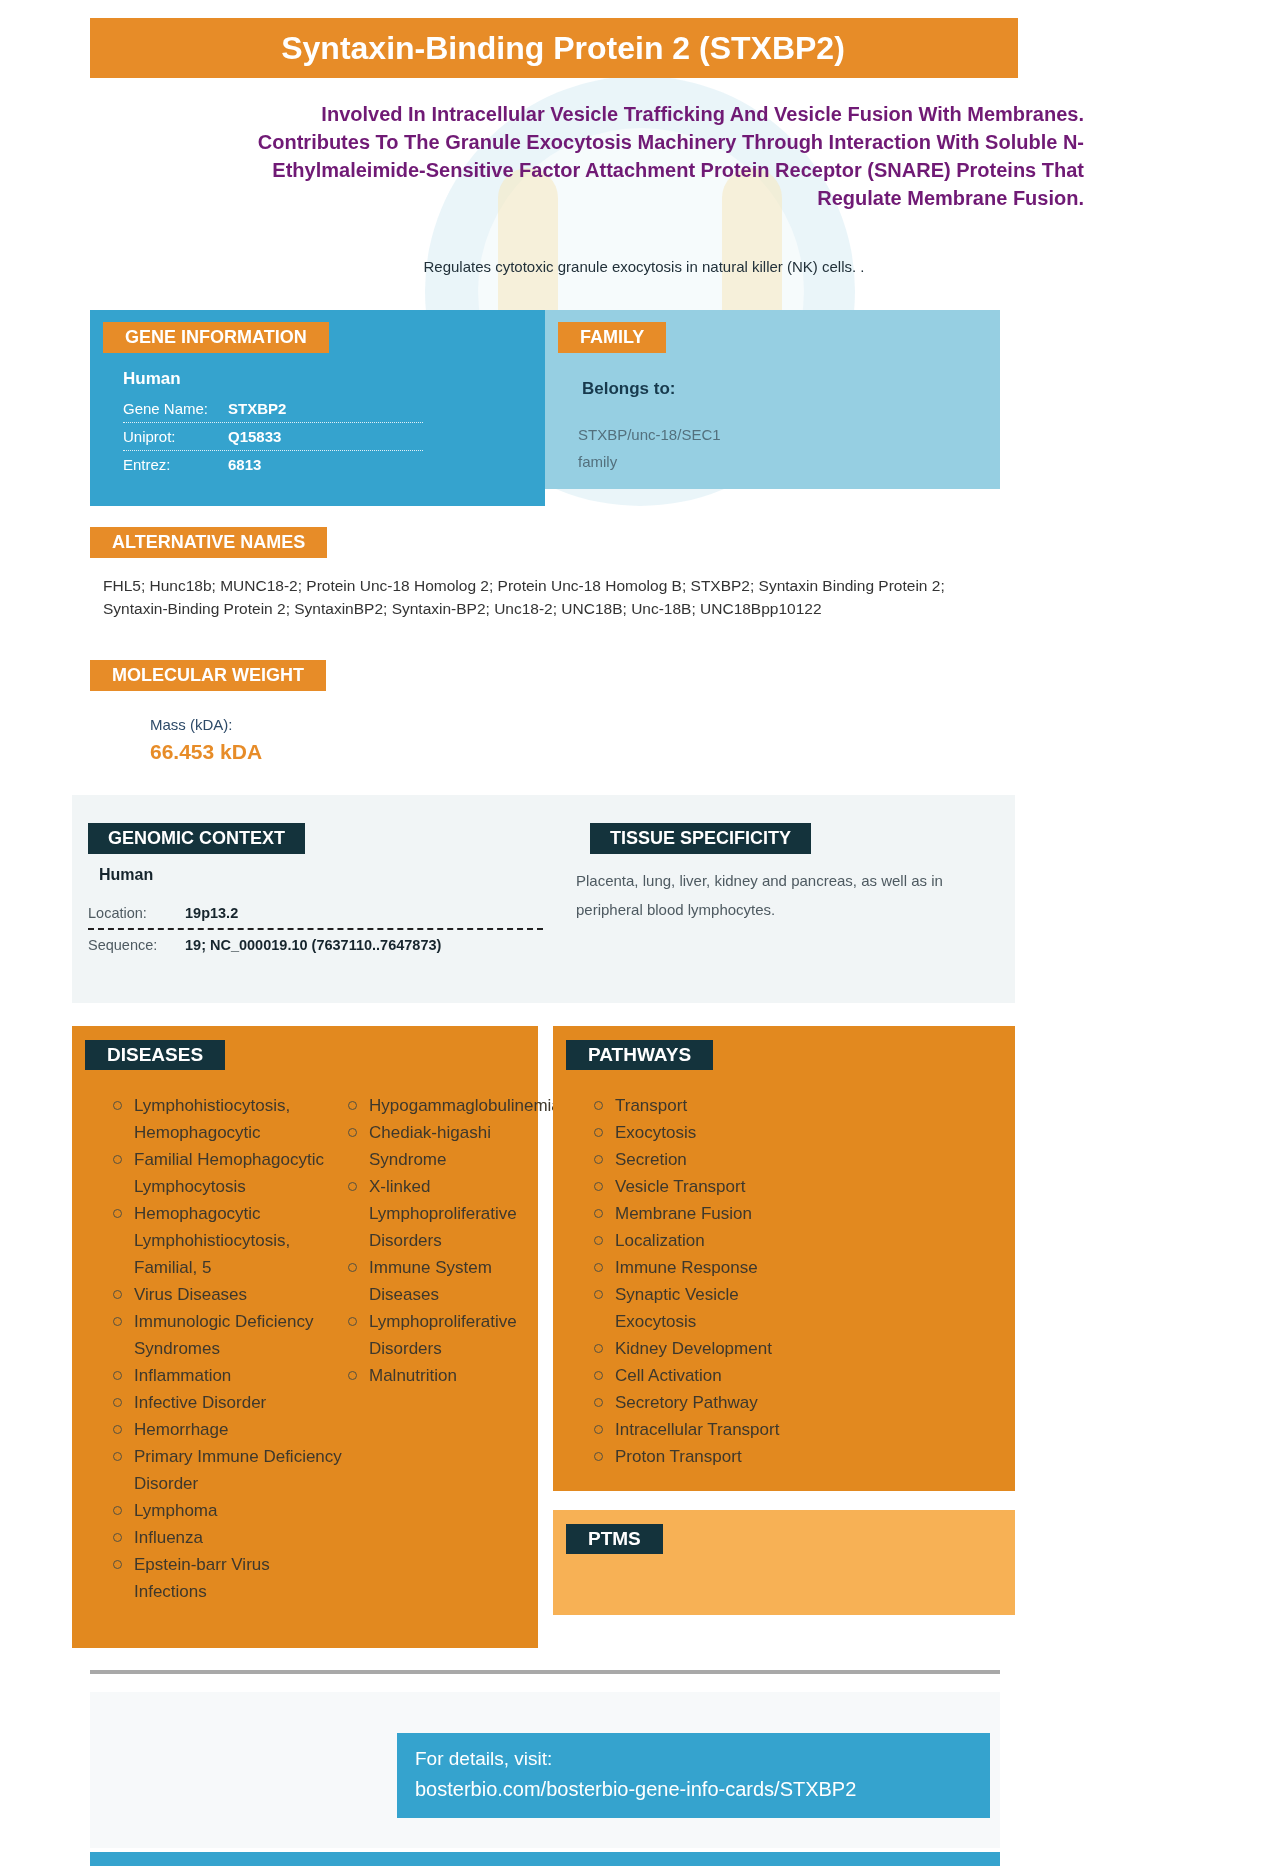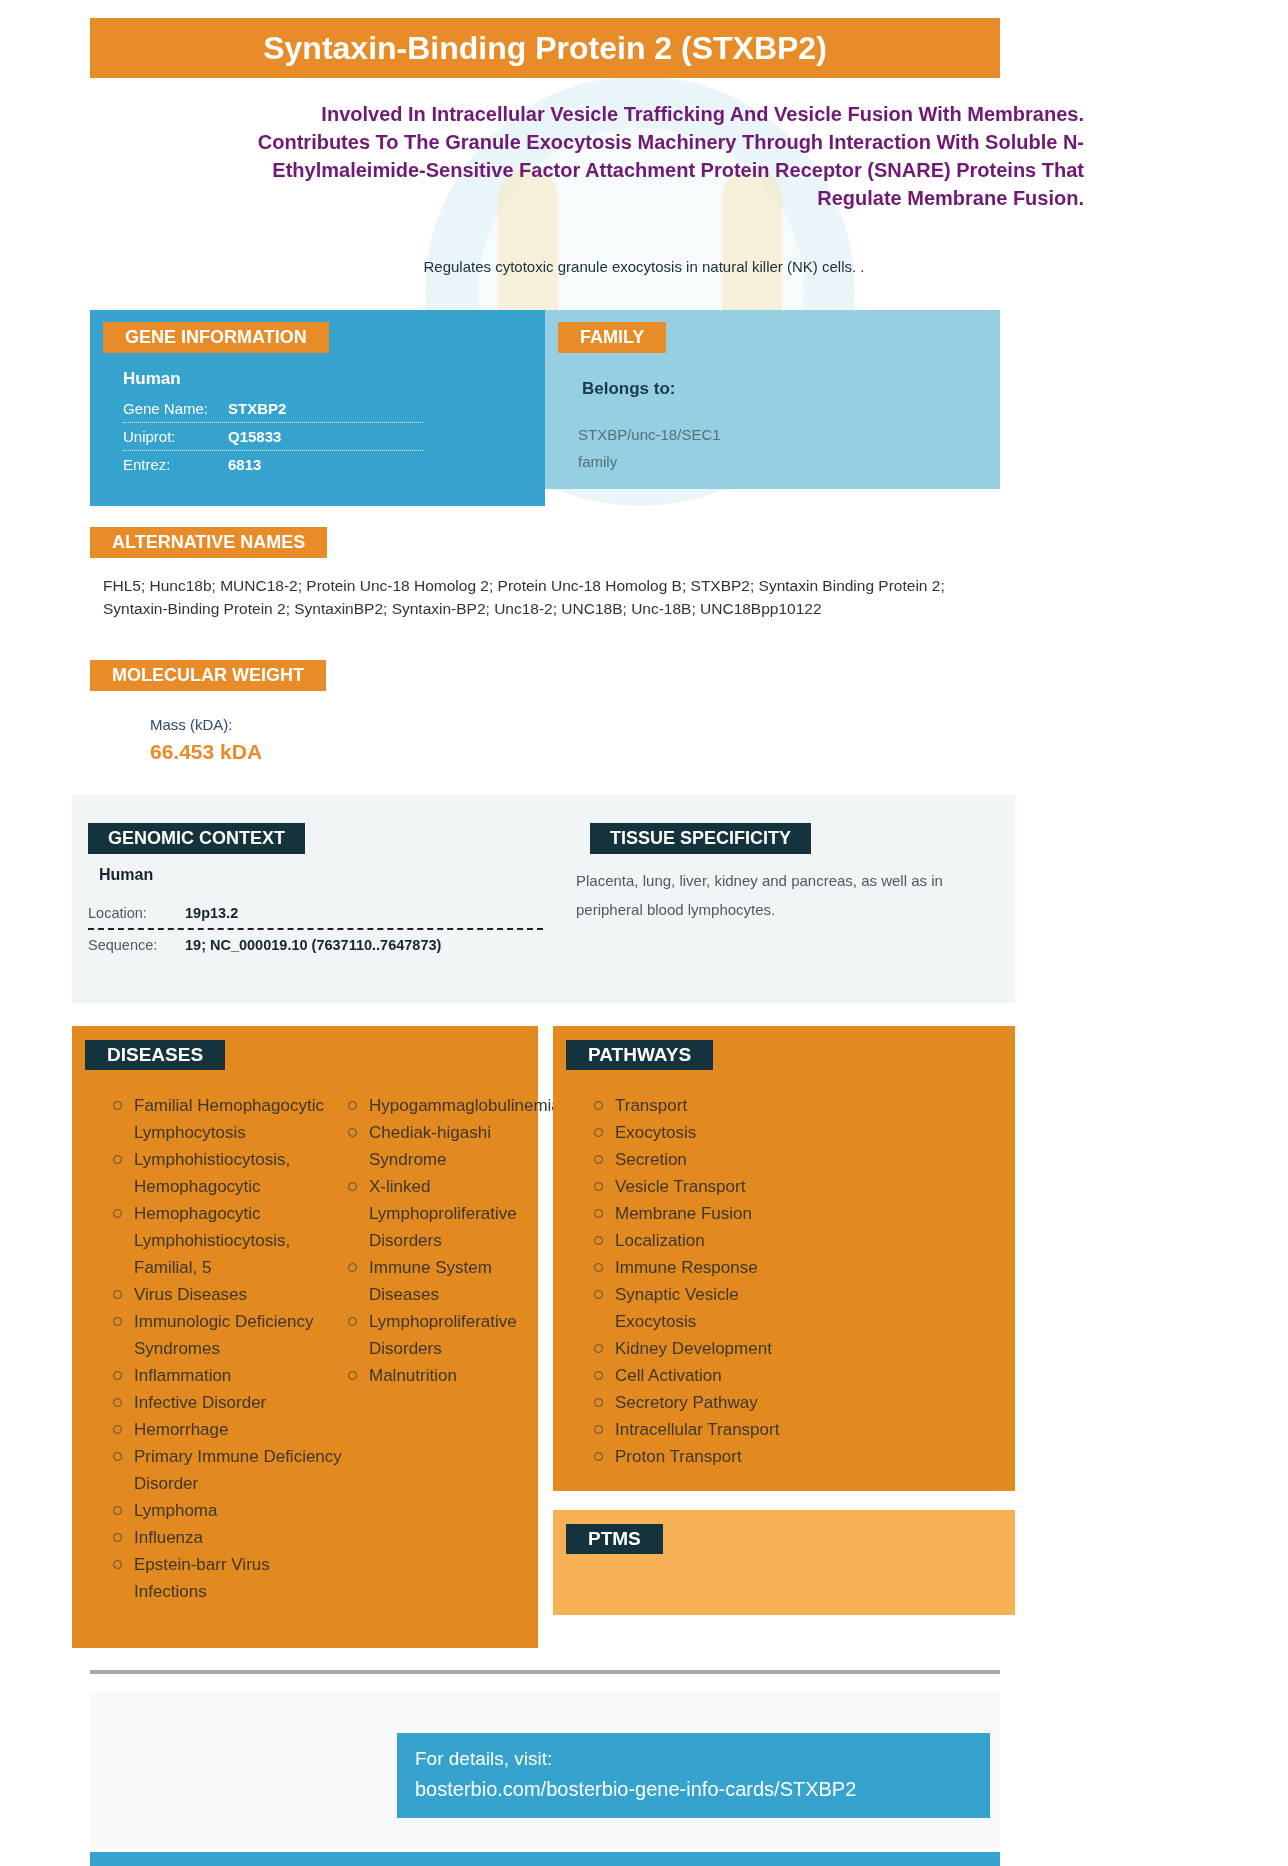--- a/index.html
+++ b/index.html
@@ -12,21 +12,21 @@
   .wm-circle { position:absolute; left:425px; top:76px; width:430px; height:430px;
     border-radius:50%; background:rgba(203,229,241,0.40); }
   .wm-inner  { position:absolute; left:478px; top:128px; width:326px; height:326px;
     border-radius:50%; background:rgba(255,255,255,0.55); }
   .wm-band   { position:absolute; top:168px; width:60px; height:300px;
     background:rgba(246,231,189,0.55); border-radius:30px; }
   .wm-band.b1 { left:498px; } .wm-band.b2 { left:722px; }
 
   
   .header-bar { position:absolute; left:90px; top:18px; width:910px; height:60px;
-    background:#e78c28; }
+    background:#e78c28;padding-left:18px; }
   .header-bar h1 { margin:0; line-height:60px; text-align:center; color:#ffffff;
     font-size:32px; font-weight:bold; }
 
   .description { position:absolute; left:50%; transform:translateX(-50%); top:100px;
     width:880px; text-align:right; font-size:20px; font-weight:bold; color:#701a75;
     line-height:28px; }
   .subtitle { position:absolute; left:50%; transform:translateX(-50%); top:258px;
     width:880px; text-align:center; font-size:15px; color:#22313a; }
 
   
@@ -169,22 +169,22 @@
       <span class="k">Sequence:</span>
       <span class="v">19; NC_000019.10 (7637110..7647873)</span>
     </div>
   </div>
   <div class="ts-text">Placenta, lung, liver, kidney and pancreas, as well as in peripheral blood lymphocytes.</div>
 
   <div class="diseases-box">
     <span class="box-head">DISEASES</span>
     <div class="cols">
       <ul class="blist c1">
+          <li>Lymphohistiocytosis, Hemophagocytic</li>
           <li>Familial Hemophagocytic Lymphocytosis</li>
-          <li>Lymphohistiocytosis, Hemophagocytic</li>
           <li>Hemophagocytic Lymphohistiocytosis, Familial, 5</li>
           <li>Virus Diseases</li>
           <li>Immunologic Deficiency Syndromes</li>
           <li>Inflammation</li>
           <li>Infective Disorder</li>
           <li>Hemorrhage</li>
           <li>Primary Immune Deficiency Disorder</li>
           <li>Lymphoma</li>
           <li>Influenza</li>
           <li>Epstein-barr Virus Infections</li>

